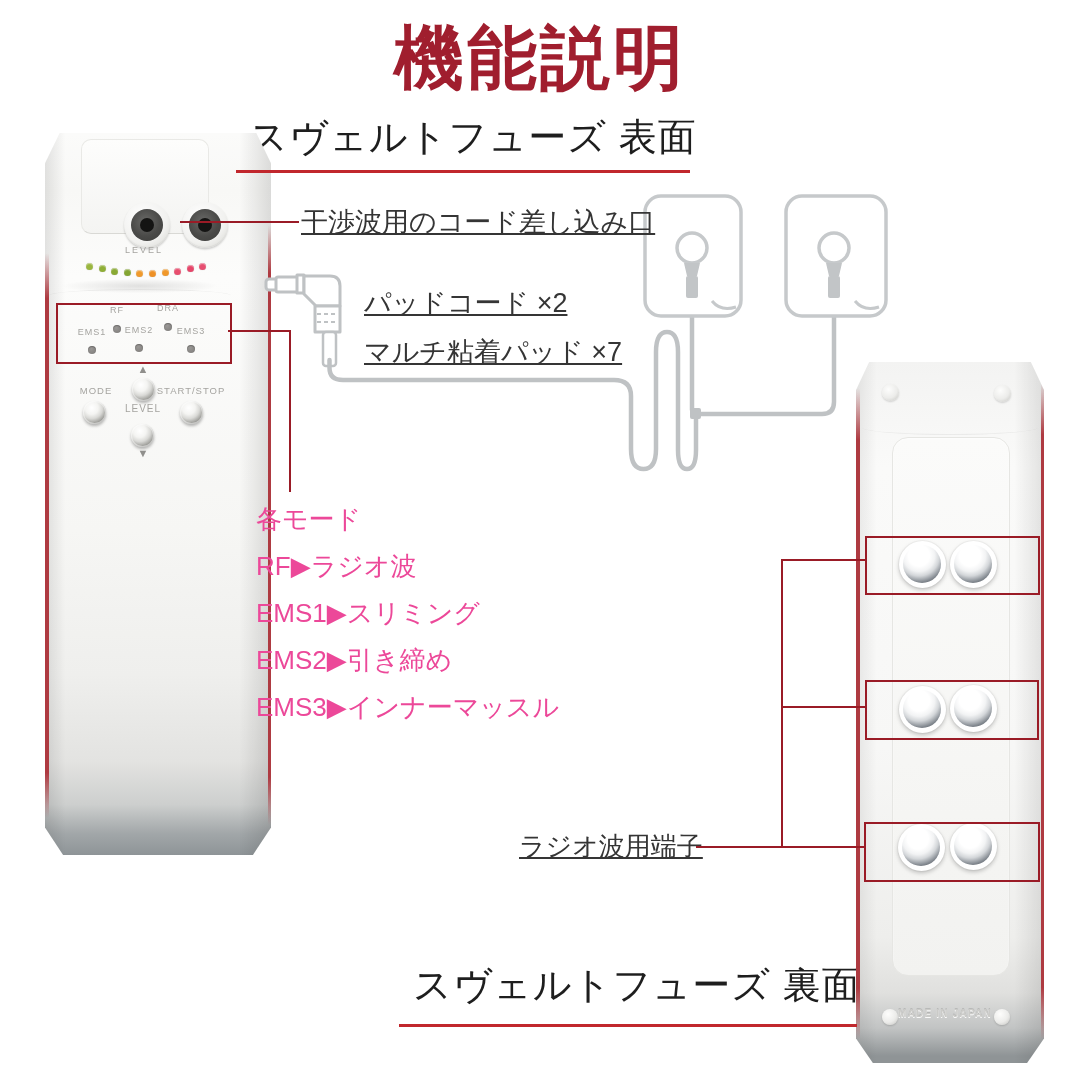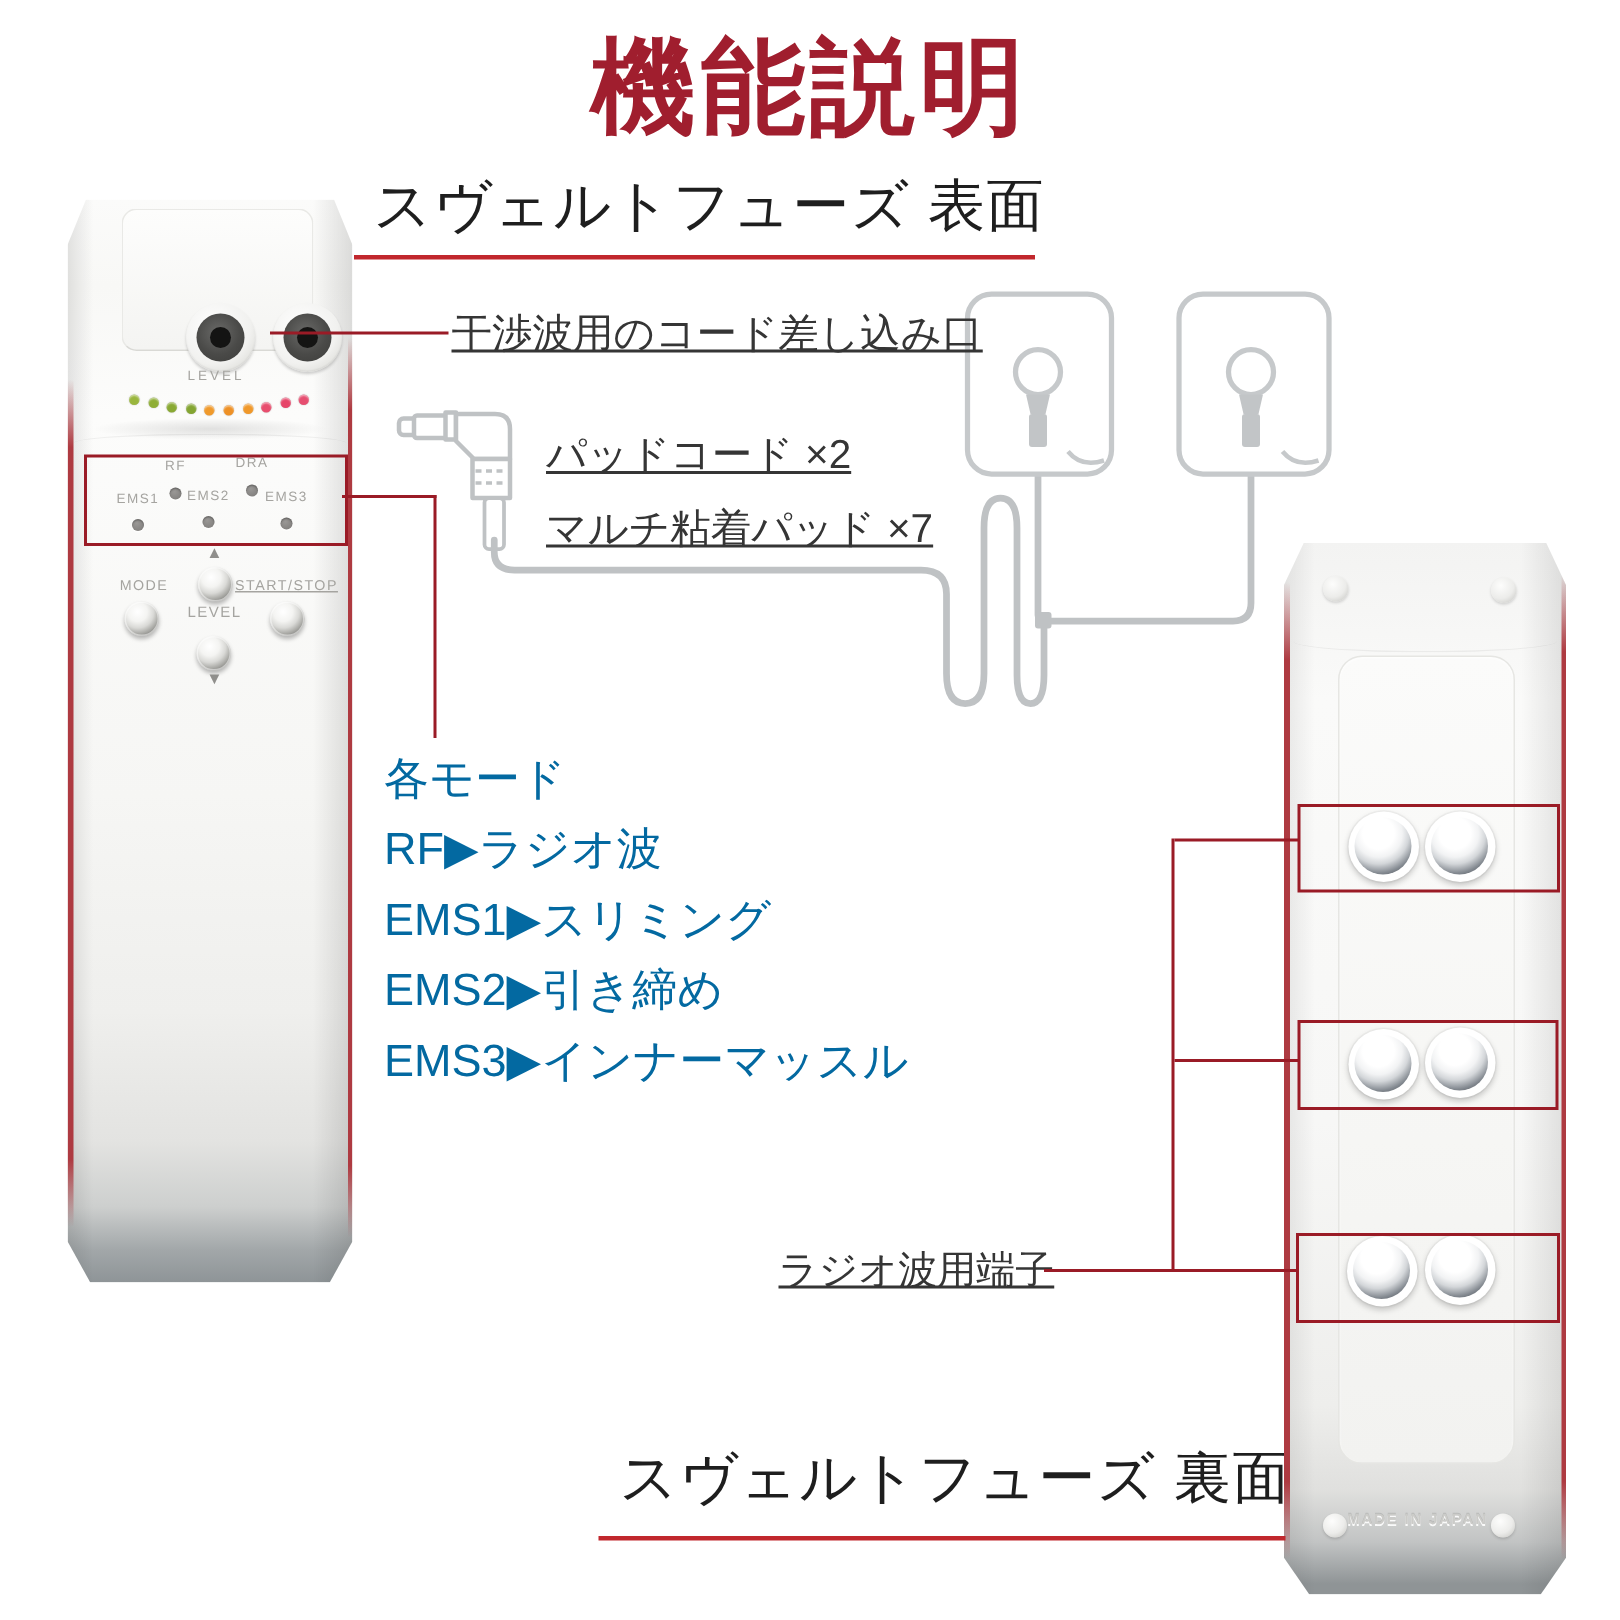--- a/index.html
+++ b/index.html
@@ -15,39 +15,39 @@
   .back-heading{left:413px;top:960px;}
   .rule{height:3px;background:var(--underline-red,#c1272d);z-index:4;}
   .rule-front{left:236px;top:170px;width:454px;}
   .rule-back{left:399px;top:1024px;width:458px;}
   .ann-text{font-size:27px;color:#353535;white-space:nowrap;z-index:5;text-decoration:underline;}
   .jack-label{left:301px;top:204px;}
   .padcord-label{left:364px;top:285px;}
   .multipad-label{left:364px;top:334px;}
   .terminal-label{left:519px;top:829px;font-size:26px;}
   .modes-block{left:256px;top:496px;z-index:5;}
-  .mode-line{font-size:30px;line-height:47px;color:#0369a1;white-space:nowrap;}
+  .mode-line{font-size:26px;line-height:47px;color:#ec4899;white-space:nowrap;}
 
   
   .ann-line{background:var(--annotation-red,#9a1b26);z-index:6;}
   .ann-box{border:2.5px solid var(--annotation-red,#9a1b26);z-index:6;background:transparent;}
   .ln-jack{left:180px;top:221px;width:119px;height:2.2px;}
   .ln-modebox-h{left:228px;top:330px;width:63px;height:2.2px;}
   .ln-modebox-v{left:289px;top:330px;width:2.2px;height:162px;}
   .ln-terminal{left:696px;top:846px;width:170px;height:2.2px;}
   .ln-right-v{left:781px;top:559px;width:2.2px;height:289px;}
   .ln-right-h1{left:783px;top:559px;width:83px;height:2.2px;}
   .ln-right-h2{left:783px;top:706px;width:83px;height:2.2px;}
   .box-modes{left:56px;top:303px;width:172px;height:57px;}
   .box-el-1{left:865px;top:536px;width:171px;height:55px;}
   .box-el-2{left:865px;top:680px;width:170px;height:56px;}
   .box-el-3{left:864px;top:822px;width:172px;height:56px;}
 
   
-  .device-front{left:45px;top:133px;width:190px;height:722px;z-index:1;
+  .device-front{left:45px;top:133px;width:226px;height:722px;z-index:1;
     clip-path:polygon(6.5% 0%,93.5% 0%,100% 4.2%,100% 96.2%,92% 100%,8% 100%,0% 96.2%,0% 4.2%);
     background:
       linear-gradient(90deg, rgba(0,0,0,.10) 0%, rgba(255,255,255,0) 9% 86%, rgba(0,0,0,.12) 100%),
       linear-gradient(180deg,#fbfbfa 0%,#f8f8f6 8%,#fcfcfb 20%,#f6f6f4 55%,#efefed 75%,#e3e3e1 87%,#cdcfce 93%,#a2a7a9 97%,#8e9497 100%);}
   .trim{position:absolute;width:3.5px;border-radius:2px;
         background:linear-gradient(180deg,rgba(174,58,65,0) 0%,var(--device-trim-red,#ae3a41) 8% 92%,rgba(174,58,65,0) 100%);}
   .df-trim-l{left:0;top:120px;height:565px;}
   .df-trim-r{right:0;top:92px;height:600px;}
   .jack-panel{position:absolute;left:36px;top:6px;width:126px;height:93px;border-radius:10px;
     background:linear-gradient(180deg,#fdfdfc,#f4f4f2);border:1px solid #e9e9e6;border-bottom-color:#d9d9d5;}
@@ -151,21 +151,21 @@
     <div class="tiny-label" style="left:146px;top:193px;">EMS3</div>
     <div class="mdot" style="left:68px;top:192px;"></div>
     <div class="mdot" style="left:119px;top:190px;"></div>
     <div class="mdot" style="left:43px;top:213px;"></div>
     <div class="mdot" style="left:90px;top:211px;"></div>
     <div class="mdot" style="left:142px;top:212px;"></div>
 
     <div class="arrow" style="left:98px;top:230px;">▲</div>
     <div class="chrome" style="left:86.5px;top:244.5px;"></div>
     <div class="tiny-label" style="left:51px;top:252px;font-size:9.5px;">MODE</div>
-    <div class="tiny-label" style="left:146px;top:252px;font-size:9.5px;text-decoration:underline;">START/STOP</div>
+    <div class="tiny-label" style="left:146px;top:252px;font-size:9.5px;">START/STOP</div>
     <div class="tiny-label" style="left:98px;top:270px;font-size:10px;">LEVEL</div>
     <div class="chrome" style="left:37.5px;top:267.5px;"></div>
     <div class="chrome" style="left:134.5px;top:267.5px;"></div>
     <div class="chrome" style="left:85.5px;top:290.5px;"></div>
     <div class="arrow" style="left:98px;top:314px;">▼</div>
   </div>
 
   <svg class="artwork" width="1080" height="1080" viewBox="0 0 1080 1080">
     <g fill="#ffffff" stroke="#bfc2c4" stroke-width="3" stroke-linejoin="round">
       <rect x="266" y="279" width="12" height="11" rx="3"></rect>

